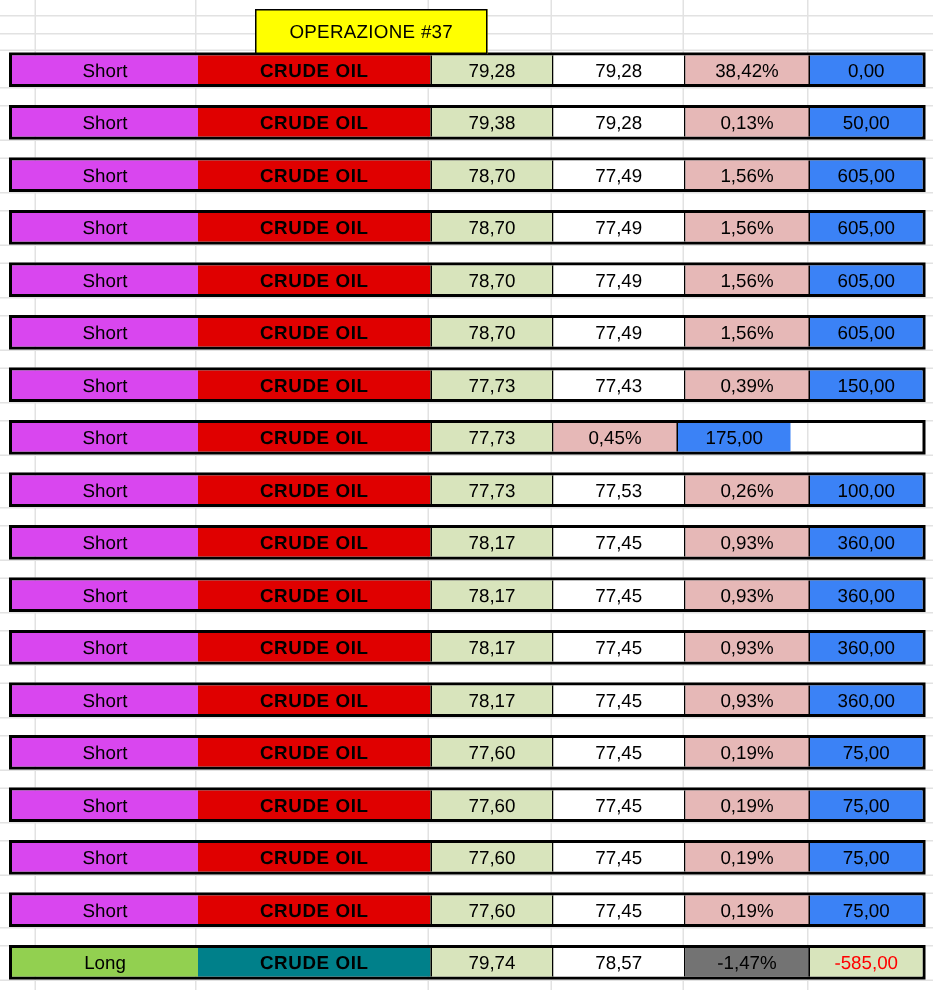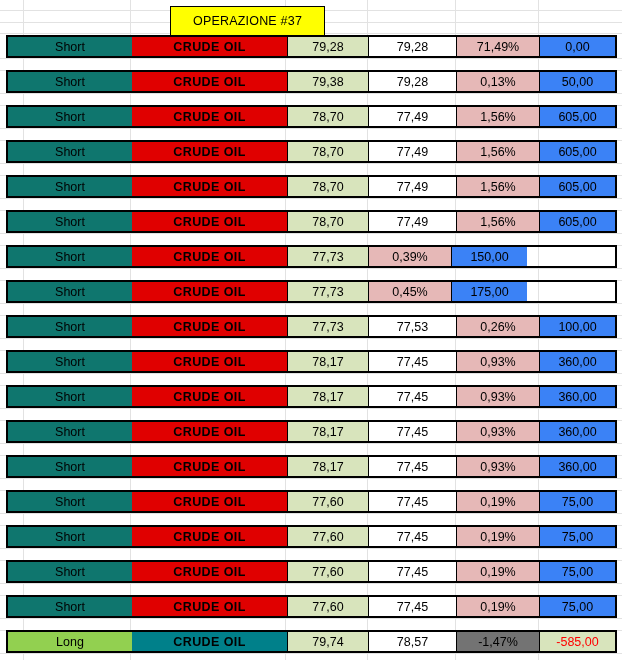--- a/index.html
+++ b/index.html
@@ -79,21 +79,21 @@
     box-sizing: border-box;
     display: flex;
     align-items: center;
     justify-content: center;
     font-size: 12.5px;
     color: #000000;
     white-space: nowrap;
     overflow: hidden;
     height: 100%;
   }
-  .c-dir      { width: 124px; background: #0f766e; }
+  .c-dir      { width: 124px; background: #d946ef; }
   .c-instr    { width: 155px; background: #e00000; color: #ffffff; font-weight: bold; letter-spacing: 0.4px; }
   .c-open     { width: 82px;  background: #d8e4bc; border-left: 1px solid #000000; border-right: 1px solid #000000; }
   .c-cur      { width: 88px;  background: #ffffff; border-right: 1px solid #000000; }
   .c-pct      { width: 83px;  background: #e6b8b7; border-right: 1px solid #000000; }
   .c-pl       { width: 75px;  background: #3b82f6; }
 
   
   .row.long .c-dir   { background: #92d050; }
   .row.long .c-instr { background: #00808a; }
   .row.long .c-pct   { background: #737373; }
@@ -152,21 +152,21 @@
     </div>
 
   <div class="title-cell">OPERAZIONE #37</div>
 
   <div id="rows-container">
       <div class="row" style="top: 35px;">
         <div class="cell c-dir">Short</div>
         <div class="cell c-instr">CRUDE OIL</div>
         <div class="cell c-open">79,28</div>
         <div class="cell c-cur">79,28</div>
-        <div class="cell c-pct">71,49%</div>
+        <div class="cell c-pct">38,42%</div>
         <div class="cell c-pl">0,00</div>
       </div>
       <div class="row" style="top: 70px;">
         <div class="cell c-dir">Short</div>
         <div class="cell c-instr">CRUDE OIL</div>
         <div class="cell c-open">79,38</div>
         <div class="cell c-cur">79,28</div>
         <div class="cell c-pct">0,13%</div>
         <div class="cell c-pl">50,00</div>
       </div>
@@ -199,20 +199,21 @@
         <div class="cell c-instr">CRUDE OIL</div>
         <div class="cell c-open">78,70</div>
         <div class="cell c-cur">77,49</div>
         <div class="cell c-pct">1,56%</div>
         <div class="cell c-pl">605,00</div>
       </div>
       <div class="row" style="top: 245px;">
         <div class="cell c-dir">Short</div>
         <div class="cell c-instr">CRUDE OIL</div>
         <div class="cell c-open">77,73</div>
+        <div class="cell c-cur">77,43</div>
         <div class="cell c-pct">0,39%</div>
         <div class="cell c-pl">150,00</div>
       </div>
       <div class="row" style="top: 280px;">
         <div class="cell c-dir">Short</div>
         <div class="cell c-instr">CRUDE OIL</div>
         <div class="cell c-open">77,73</div>
         <div class="cell c-pct">0,45%</div>
         <div class="cell c-pl">175,00</div>
       </div>

